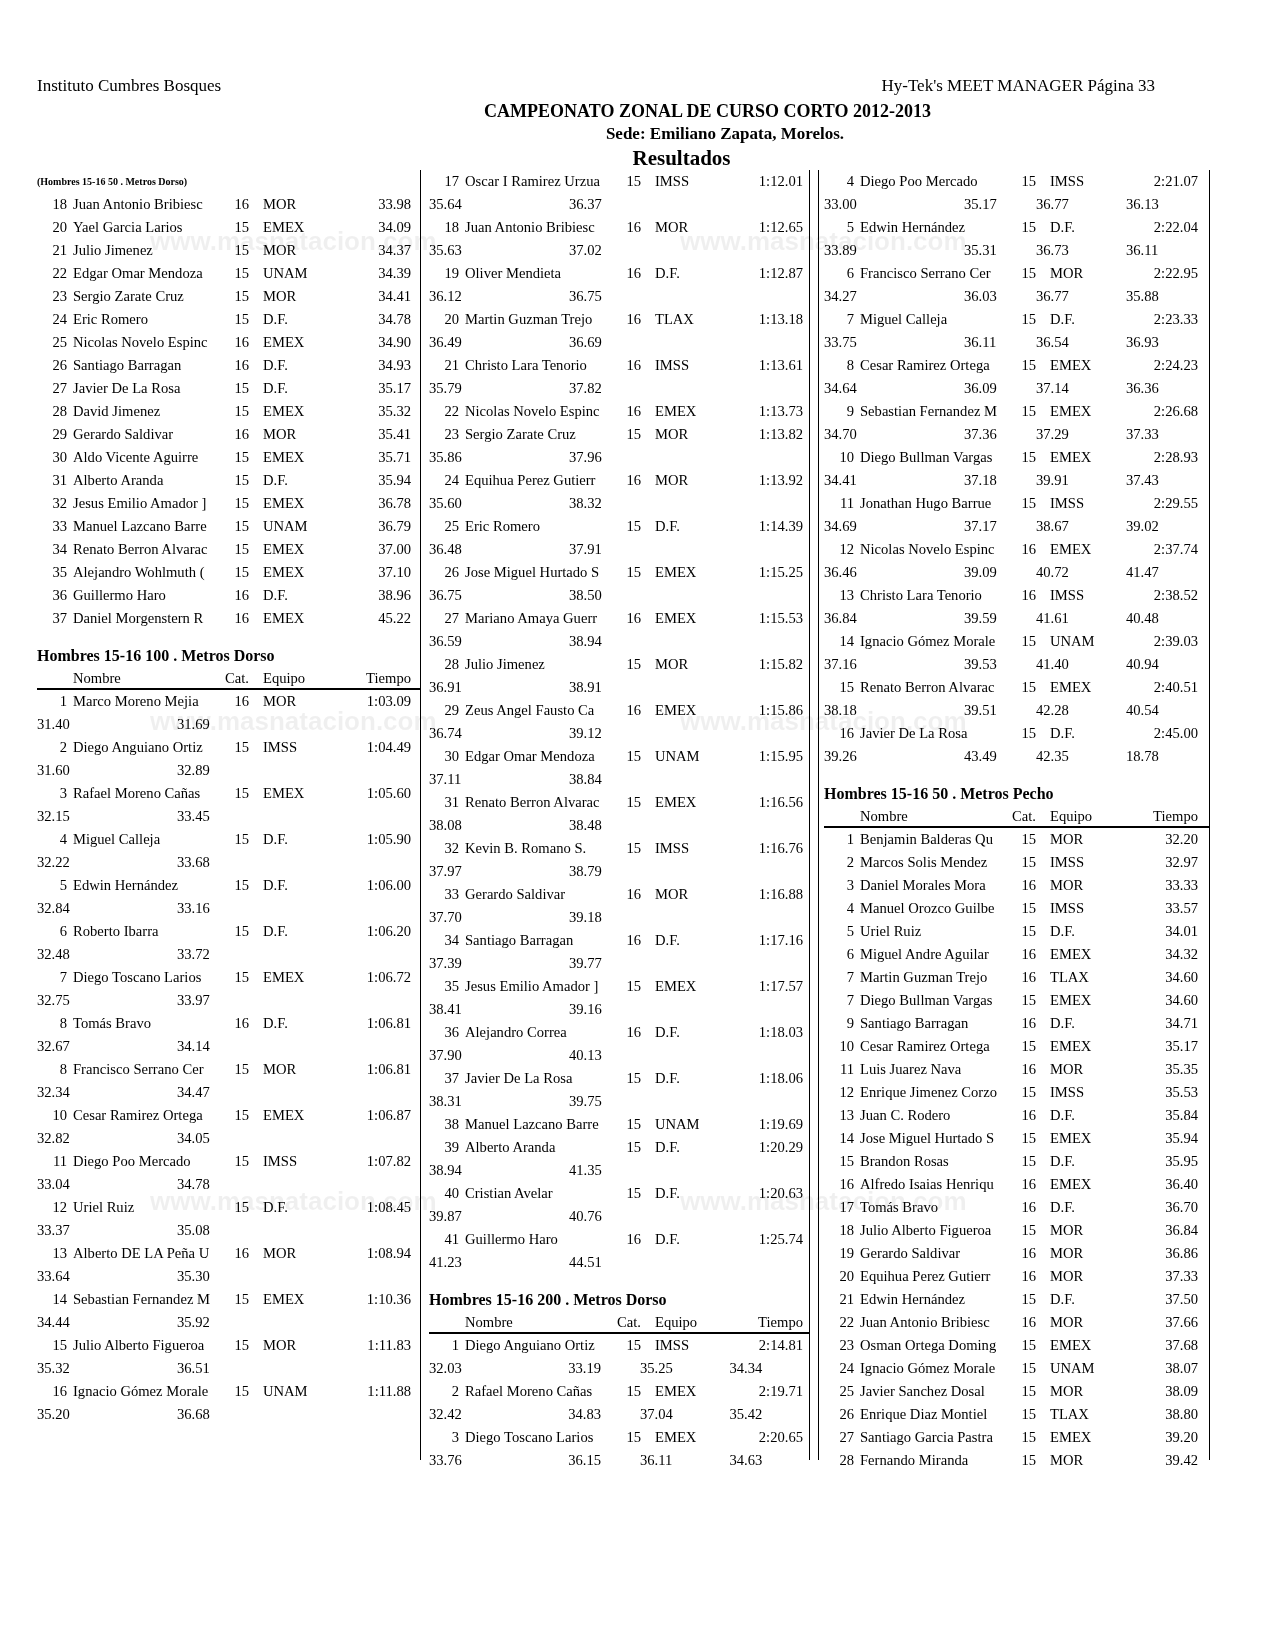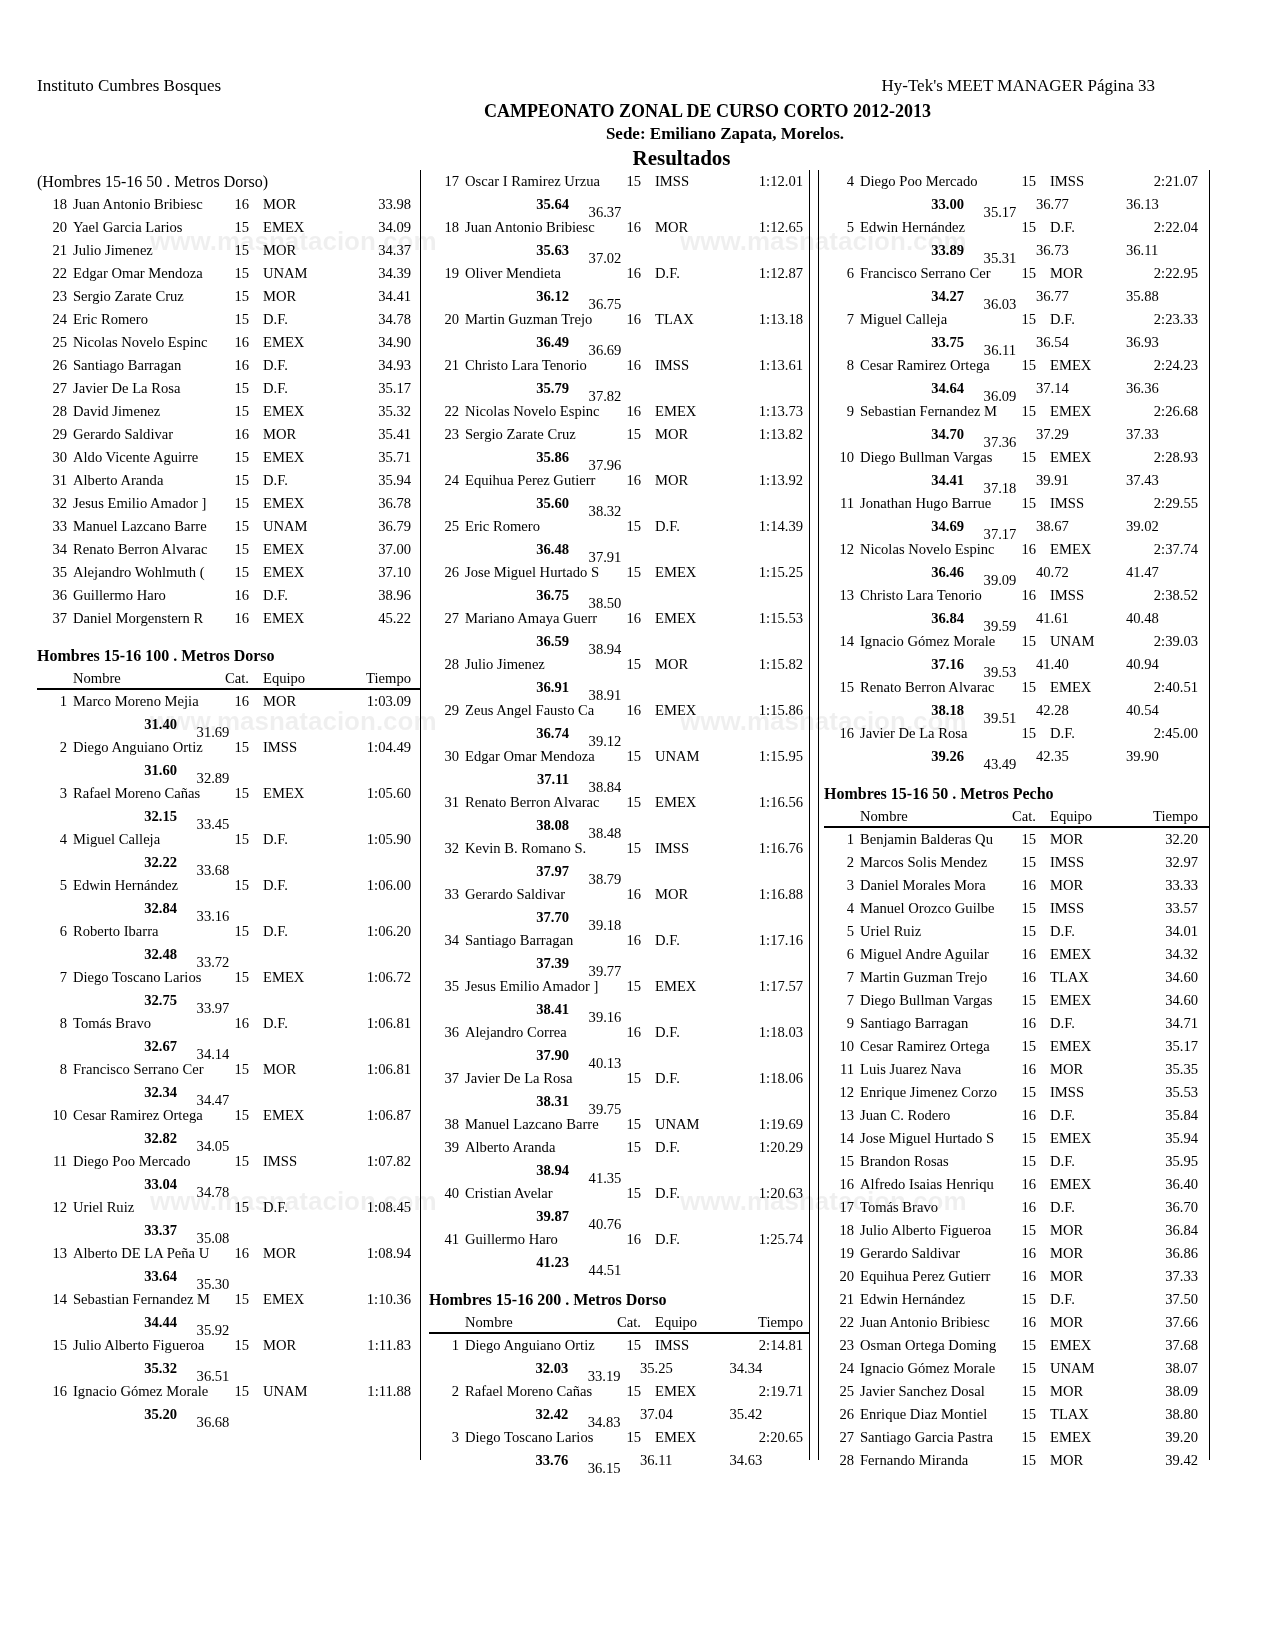--- a/index.html
+++ b/index.html
@@ -10,33 +10,33 @@
   .title .t1 { padding-left:140px;text-align:center; }
   .title .t2 { display:block; padding-left:175px; margin-top:2px; font-size:17px; }
   .title .t3 { display:block; padding-left:88px; margin-top:2px; font-size:21px; }
   .col { position:absolute; top:170px; font-size:14.6px; }
   .col1 { left:37px; width:383px; }
   .col2 { left:420px; width:398px; border-left:1.5px solid #000; }
   .col3 { left:818px; width:398px; border-left:1.5px solid #000; }
   .col2, .col3 { height:1290px; }
   .col2-inner { padding-left:8px; border-right:1.5px solid #000; height:1290px; width:380px; }
   .col3-inner { padding-left:5px; border-right:1.5px solid #000; height:1290px; width:385px; }
-  .cont-title { font-weight:normal; font-size:16px; height:23px; line-height:23px; }
+  .cont-title { font-weight:bold; font-size:10px; height:23px; line-height:23px; }
   .ev-title { font-weight:bold; font-size:16px; height:24px; line-height:24px; margin-top:14px; }
   .thead { display:flex; font-weight:normal; height:20px; line-height:20px; border-bottom:2px solid #000; }
   .row { display:flex; height:23px; line-height:23px; white-space:nowrap; }
   .c-place { width:30px; text-align:right; padding-right:6px; }
   .c-name { width:152px; overflow:hidden; }
   .c-age { width:24px; text-align:right; }
   .c-team { width:78px; padding-left:14px; }
   .c-time { width:70px; text-align:right; }
   .thead .c-name { padding-left:0; }
   .splits { display:flex; height:23px; line-height:23px; }
-  .s1 { width:140px; text-align:right;font-weight:bold; }
-  .s2 { width:72px; text-align:center;margin-top:8px; }
+  .s1 { width:140px; text-align:left; }
+  .s2 { width:72px; text-align:left; }
   .s3 { width:90px; text-align:left; }
   .s4 { width:80px; text-align:left; }
   .watermark { position:absolute; font-family:"Liberation Sans","DejaVu Sans",sans-serif; font-weight:bold; font-size:26px; color:#000; opacity:0.06; white-space:nowrap; pointer-events:none; }
 </style>
 </head>
 <body>
 
 <div class="hdr-left">Instituto Cumbres Bosques</div>
 <div class="hdr-right">Hy-Tek's MEET MANAGER  Página 33</div>
 <div class="title">
@@ -852,21 +852,21 @@
         <span class="c-place">16</span>
         <span class="c-name">Javier De La Rosa</span>
         <span class="c-age">15</span>
         <span class="c-team">D.F.</span>
         <span class="c-time">2:45.00</span>
       </div>
       <div class="splits">
         <span class="s1">39.26</span>
         <span class="s2">43.49</span>
         <span class="s3">42.35</span>
-        <span class="s4">39.90</span>
+        <span class="s4">18.78</span>
       </div>
       <div class="ev-title">Hombres 15-16 50 . Metros Pecho</div>
       <div class="thead">
         <span class="c-place"></span>
         <span class="c-name">Nombre</span>
         <span class="c-age">Cat.</span>
         <span class="c-team">Equipo</span>
         <span class="c-time">Tiempo</span>
       </div>
       <div class="row">

